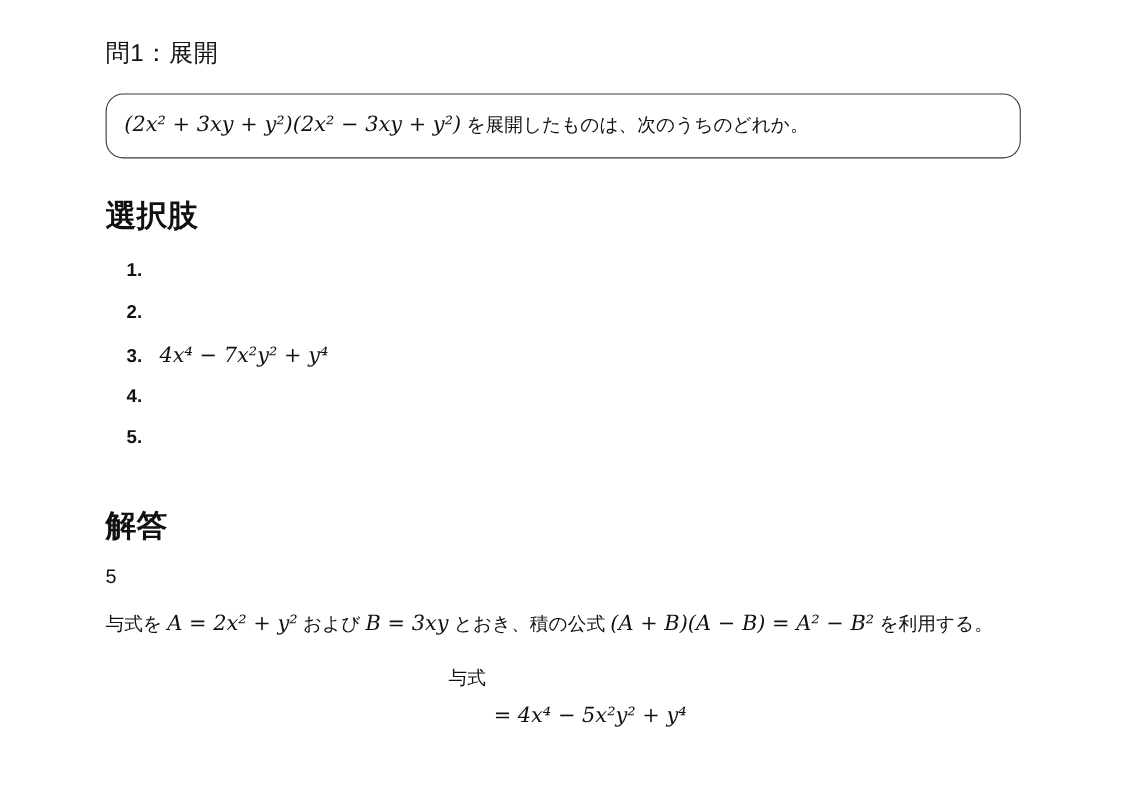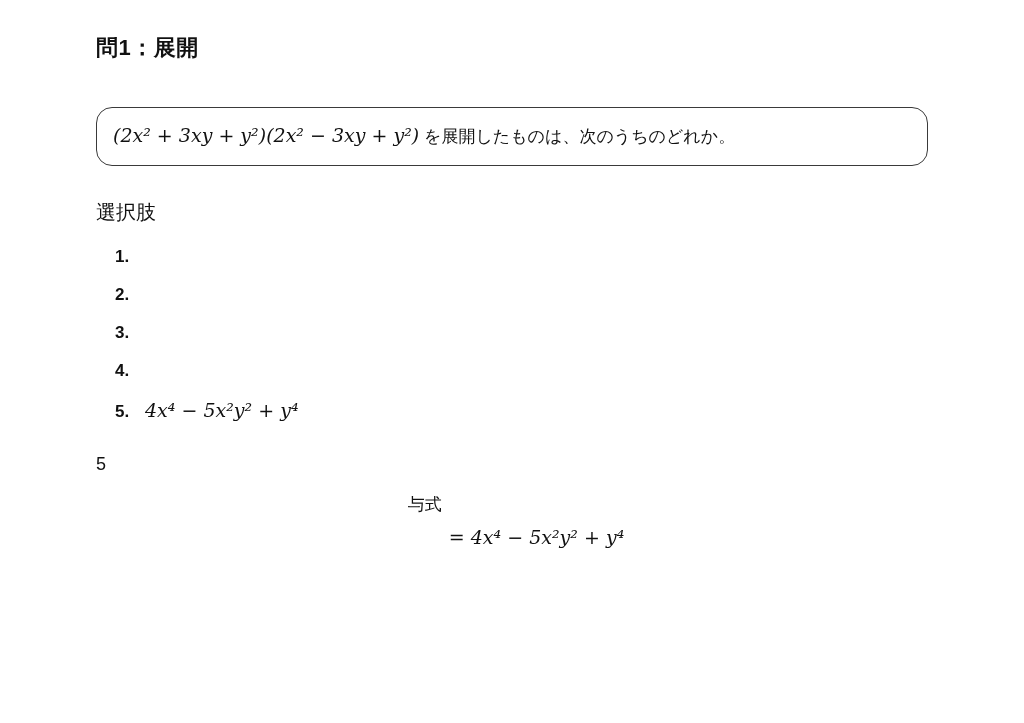--- a/index.html
+++ b/index.html
@@ -8,42 +8,42 @@
     background: #ffffff;
     color: #111111;
     font-family: "Liberation Sans", sans-serif;
     overflow: hidden;
   }
   .content {
     padding: 33px 96px 0 96px;
   }
   .page-title {
     font-size: 22px;
-    font-weight: bold;
+    font-weight: normal;
     letter-spacing: 0.5px;
   }
   .question-box {
-    margin-top: 44px;
+    margin-top: 22px;
     border: 1.5px solid #3a3a3a;
     border-radius: 16px;
     padding: 16px 16px 15px 16px;
     min-height: 59px;
   }
   .math {
     font-family: "DejaVu Serif", serif;
     font-style: italic;
     font-size: 19px;
   }
   .jp {
     font-size: 17px;
     font-style: normal;
   }
   .section-heading {
-    font-size: 20px;
-    font-weight: normal;
+    font-size: 28px;
+    font-weight: bold;
     margin-top: 33px;
   }
   .choice-list {
     margin-top: 21px;
     margin-left: 19px;
   }
   .choice-row {
     display: flex;
     align-items: baseline;
     height: 38px;
@@ -60,21 +60,21 @@
   .expl-paragraph {
     margin-top: 19px;
     line-height: 26px;
   }
   .derivation {
     margin: 18px auto 0 auto;
     width: fit-content;
   }
   .deriv-row {
     display: flex;
-    align-items: flex-start;
+    align-items: center;
     height: 33px;
   }
   .deriv-lhs {
     width: 42px;
     text-align: right;
     font-size: 17px;
     margin-right: 7px;
   }
 </style>
 </head>
@@ -92,33 +92,37 @@
 
   <div class="choice-list">
     <div class="choice-row">
       <span class="choice-num">1.</span>
     </div>
     <div class="choice-row">
       <span class="choice-num">2.</span>
     </div>
     <div class="choice-row">
       <span class="choice-num">3.</span>
+      <span class="math">4x⁴ − 7x²y² + y⁴</span>
     </div>
     <div class="choice-row">
       <span class="choice-num">4.</span>
     </div>
     <div class="choice-row">
       <span class="choice-num">5.</span>
-      <span class="math">4x⁴ − 5x²y² + y⁴</span>
     </div>
   </div>
 
+  <h2 class="section-heading">解答</h2>
   <div class="answer-value">5</div>
 
 
+  <p class="expl-paragraph">
+    <span class="jp">与式を </span><span class="math">A = 2x² + y²</span><span class="jp"> および </span><span class="math">B = 3xy</span><span class="jp"> とおき、積の公式 </span><span class="math">(A + B)(A − B) = A² − B²</span><span class="jp"> を利用する。</span>
+  </p>
 
   <div class="derivation">
     <div class="deriv-row">
       <span class="deriv-lhs jp">与式</span>
     </div>
     <div class="deriv-row">
       <span class="deriv-lhs jp"></span>
       <span class="math">= 4x⁴ − 5x²y² + y⁴</span>
     </div>
   </div>

